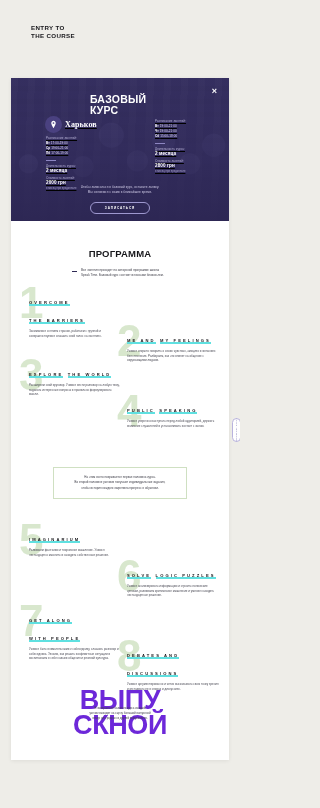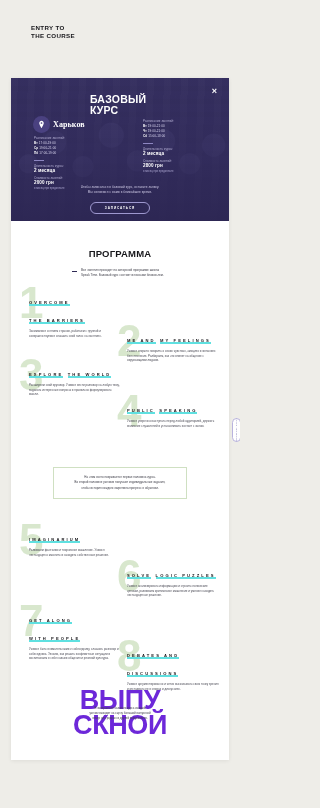--- a/index.html
+++ b/index.html
@@ -64,21 +64,21 @@
     text-align:center; cursor:pointer; font-weight:bold;
   }
 
   .hero-title {
     position:absolute; left:79px; top:16px; z-index:5;
     color:#fff; font-weight:bold; font-size:10.5px; line-height:1.08;
     letter-spacing:0.2px; text-transform:uppercase;
   }
 
   .cities { position:absolute; left:0; top:38px; width:100%; z-index:5; display:flex; }
-  .city { width:50%; padding-left:22px; position:relative; }
+  .city { width:50%; padding-left:34px; position:relative;text-decoration:underline; }
   .city-head { display:flex; align-items:center; gap:3px; }
   .city-mark {
     width:17px; height:17px; border-radius:50%;
     background:#4a4180; flex:none; position:relative;
     display:flex; align-items:center; justify-content:center;
   }
   .city-mark svg { display:block; }
   .city-name {
     color:#fff; font-family:"Liberation Serif", serif;
     font-size:8px; font-weight:bold; letter-spacing:.1px; white-space:nowrap;

